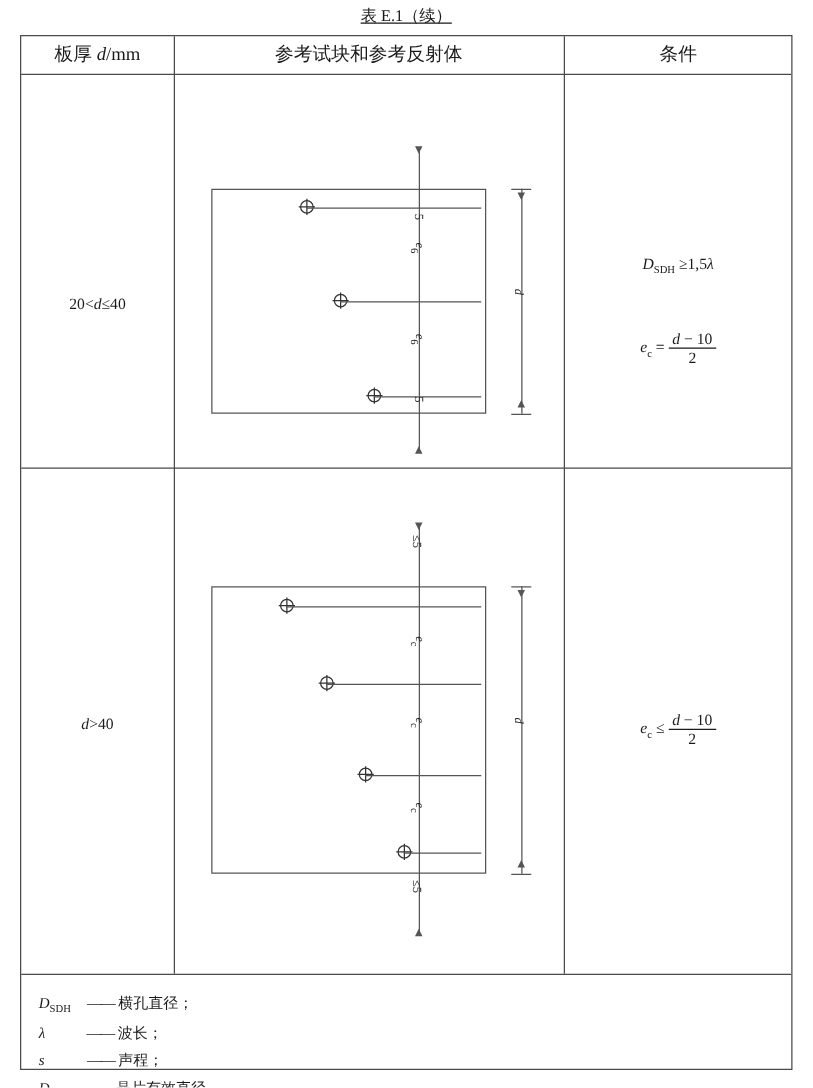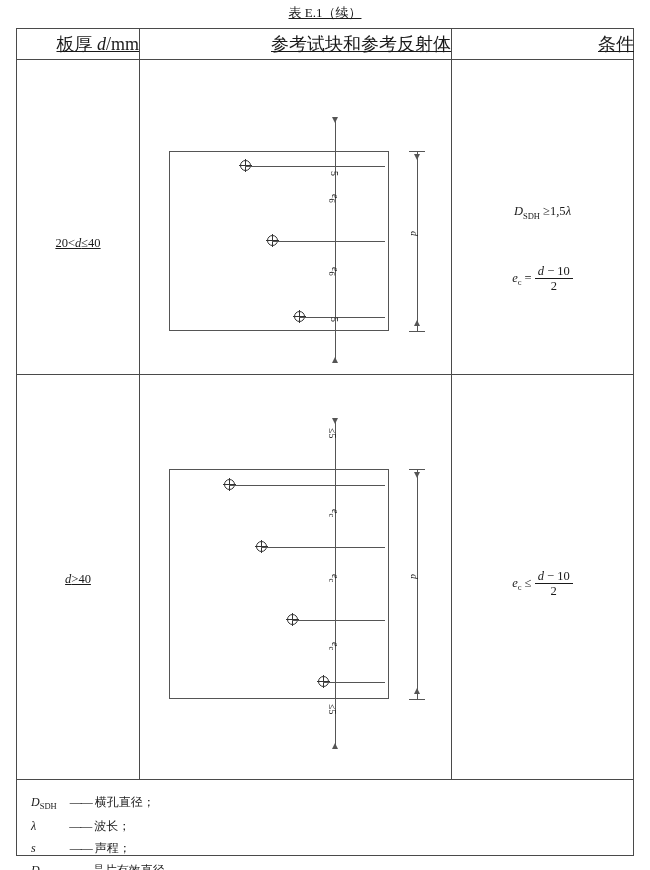--- a/index.html
+++ b/index.html
@@ -55,35 +55,33 @@
     width: 0;
     border-left: 1px solid #4a4a4a;
   }
 
   
   .hdr-cell {
     position: absolute;
     top: 0;
     height: 30px;
     line-height: 30px;
-    text-align: right;
-    font-size: 18px;
-    text-decoration: underline;
+    text-align: center;
+    font-size: 15px;
   }
   .hdr-c1 { left: 0;     width: 122px; }
   .hdr-c2 { left: 122px; width: 312px; }
   .hdr-c3 { left: 434px; width: 183px; }
 
   
   .rowlab {
     position: absolute;
     width: 122px;
     text-align: center;
     font-size: 12.5px;
-    text-decoration: underline;
   }
   .cond {
     position: absolute;
     left: 434px;
     width: 183px;
     text-align: center;
     font-size: 12.5px;
   }
 
   

